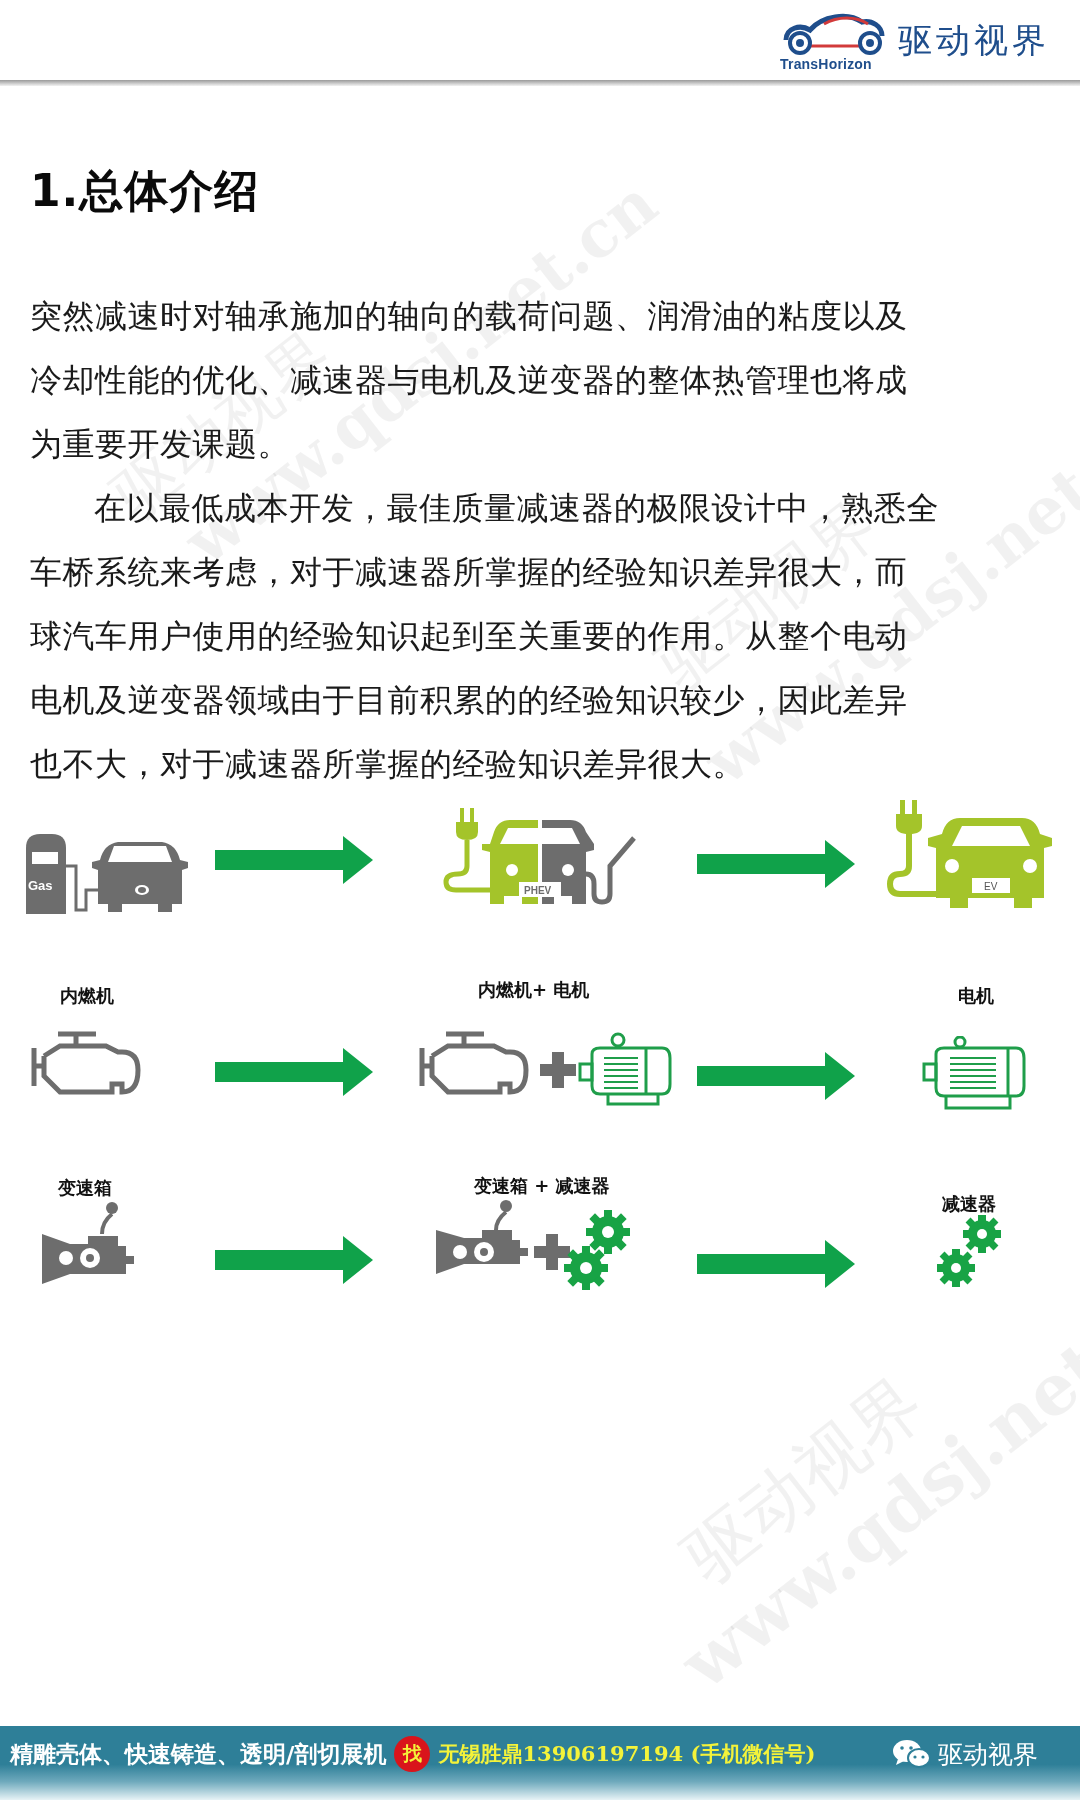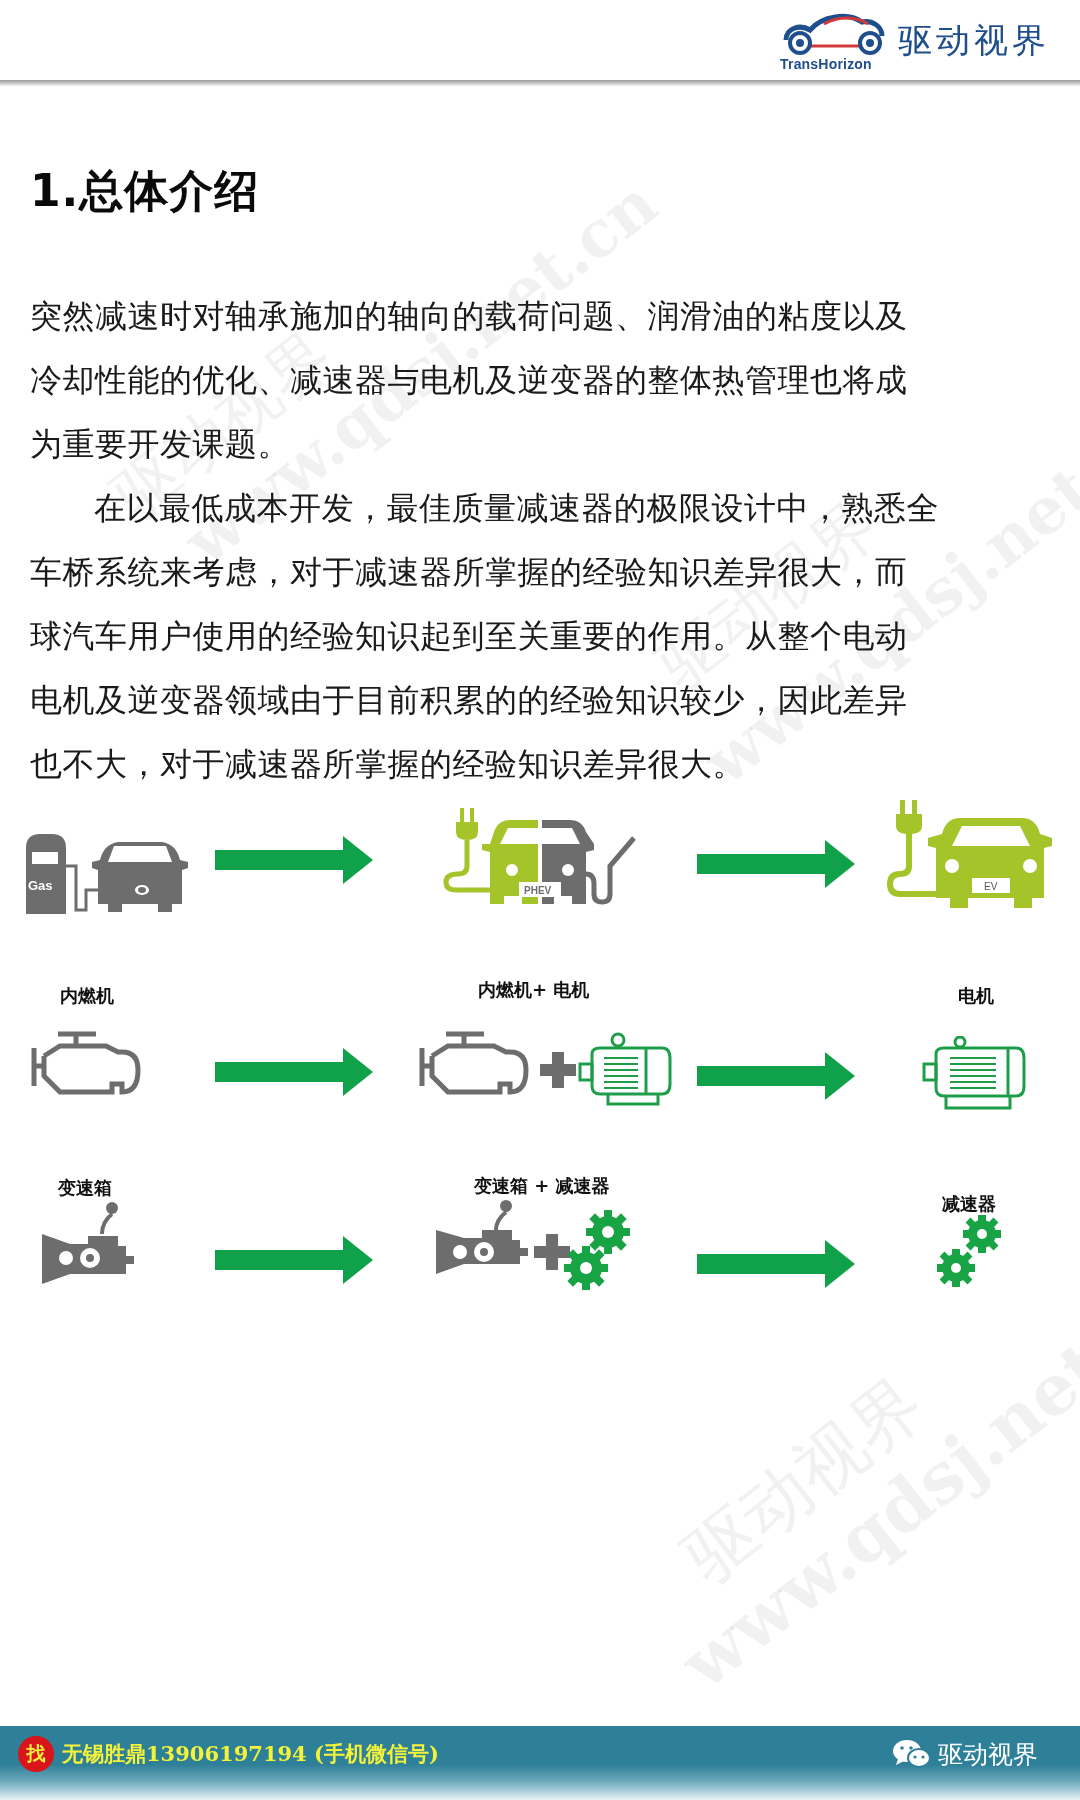--- a/index.html
+++ b/index.html
@@ -321,20 +321,21 @@
         </g>
         <circle cx="20" cy="56" r="5" fill="#fff"></circle>
       </g>
     </svg>
   </div>
 </div>
 
 <div style="position:absolute; left:0; top:1726px; width:1080px; height:74px;
             background: linear-gradient(#2e7f98 0%, #2e7f98 52%, #6ea9bc 75%, #e7f3f6 100%);">
   <div style="position:absolute; left:10px; top:8px; height:40px; display:flex; align-items:center; white-space:nowrap;">
+    <span style="font-family:'DejaVu Serif', serif; font-weight:bold; font-size:23px; color:#ffffff;">精雕壳体、快速铸造、透明/剖切展机</span>
     <span style="display:inline-flex; align-items:center; justify-content:center; width:36px; height:36px; margin:0 8px;
                  border-radius:50%; background:#d9141b; color:#f4f33a; font-family:'DejaVu Serif', serif; font-weight:bold; font-size:19px;">找</span>
     <span style="font-family:'DejaVu Serif', serif; font-weight:bold; font-size:21px; color:#f4f33a;">无锡胜鼎13906197194 (手机微信号)</span>
   </div>
   <div style="position:absolute; left:892px; top:10px; height:36px; display:flex; align-items:center;">
     <svg width="40" height="32" viewBox="0 0 40 32">
       <ellipse cx="15" cy="13" rx="14" ry="11" fill="#ffffff"></ellipse>
       <path d="M6 21 L4 27 L12 23 Z" fill="#ffffff"></path>
       <ellipse cx="27" cy="20" rx="11" ry="9" fill="#ffffff" stroke="#2e7f98" stroke-width="2"></ellipse>
       <circle cx="10" cy="10" r="1.8" fill="#2e7f98"></circle>

